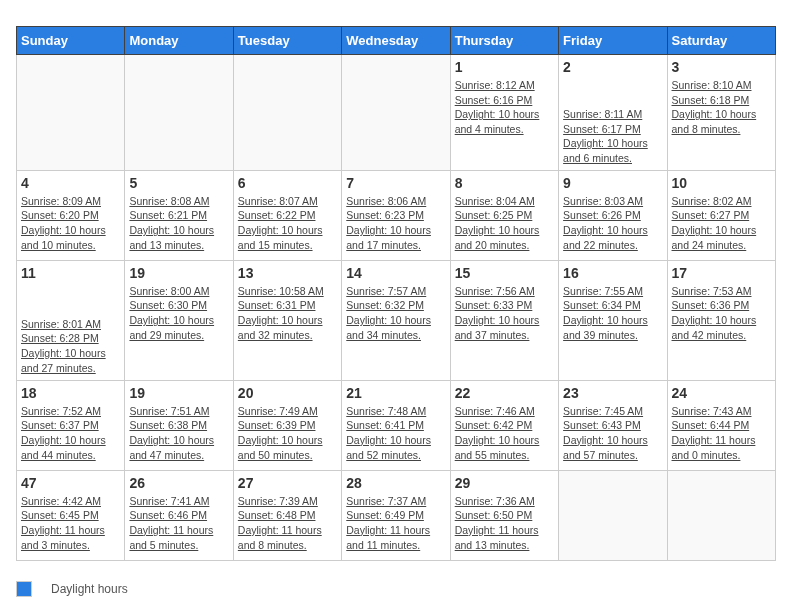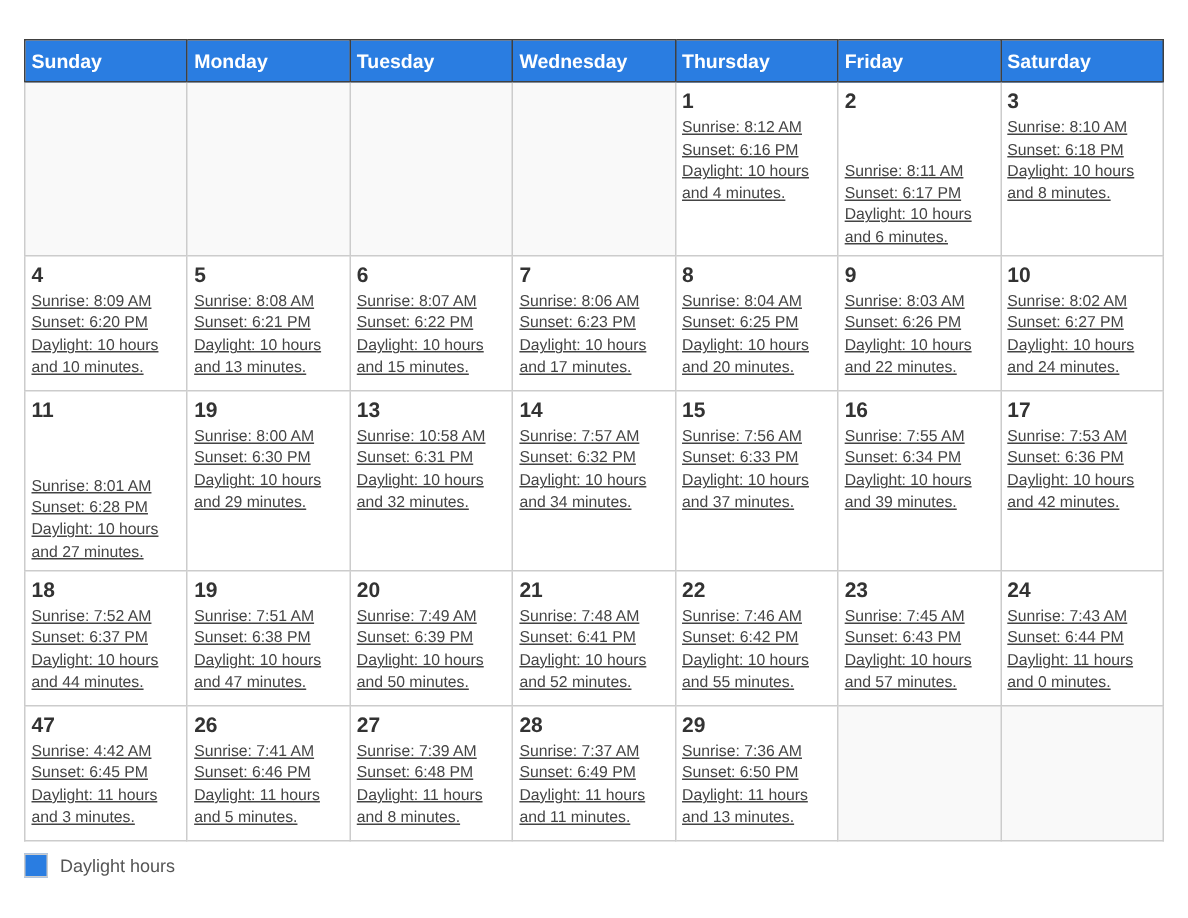--- a/index.html
+++ b/index.html
@@ -79,22 +79,22 @@
       color: #444;
       line-height: 1.4;
       text-decoration: underline;
     }
     .empty-cell {
       background: #f9f9f9;
     }
     .legend {
       display: flex;
       align-items: center;
-      gap: 8px;
-      margin-top: 8px;
+      gap: 19px;
+      margin-top: 20px;
     }
     .legend-box {
       width: 16px;
       height: 16px;
       background: #2a7de1;
       border: 1px solid #ccc;
     }
     .legend-text {
       font-size: 12px;
       color: #555;

